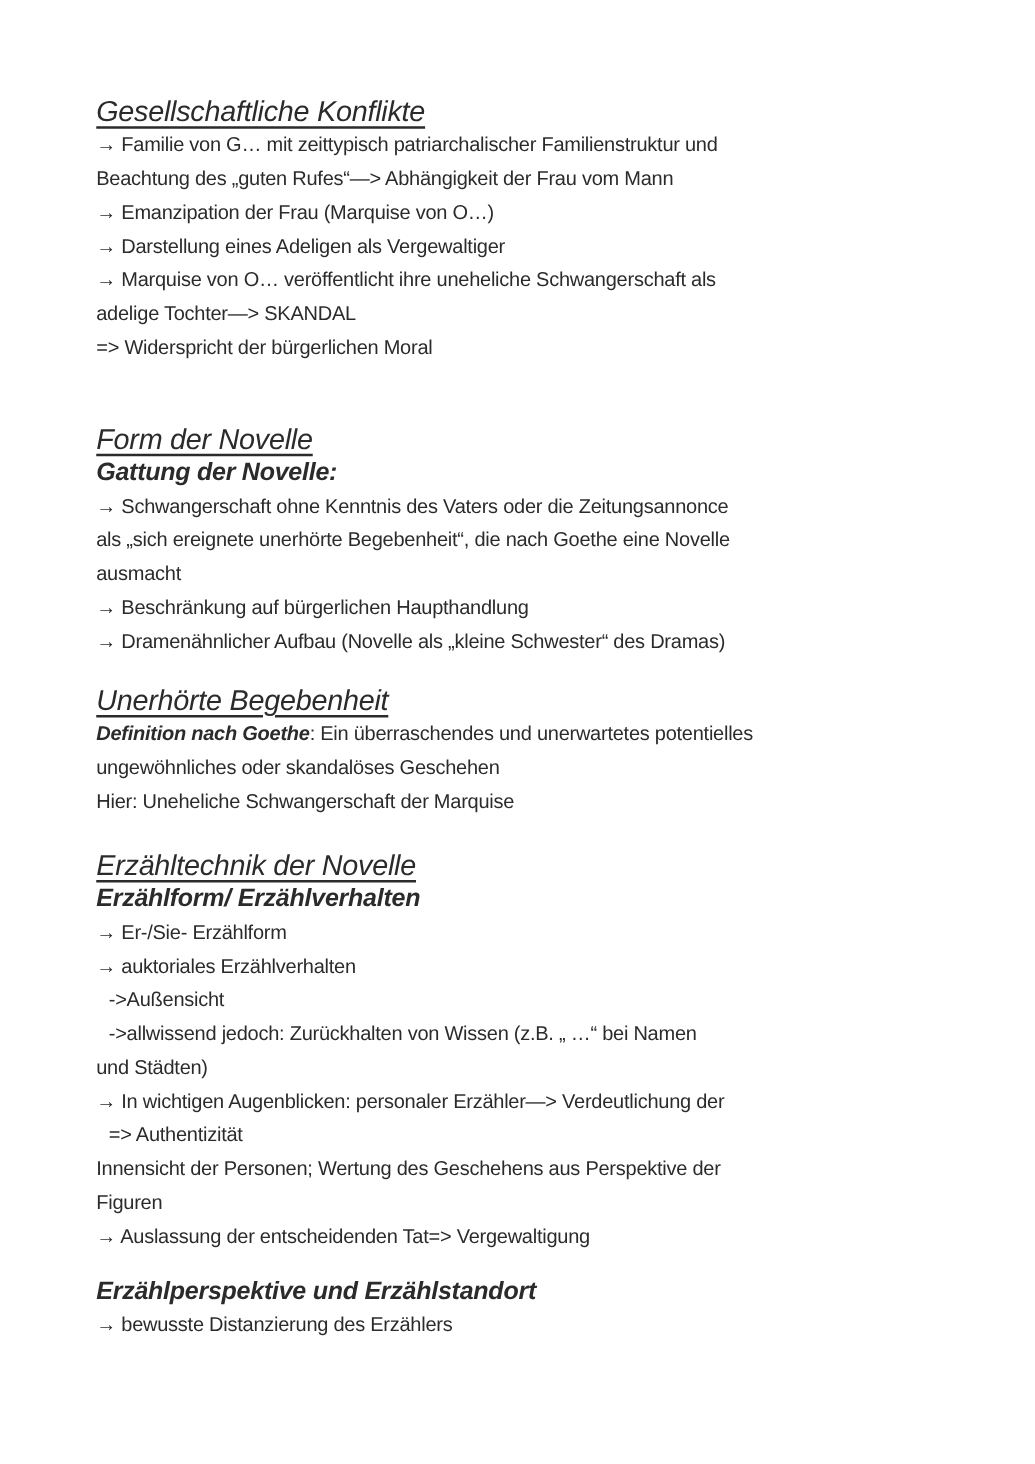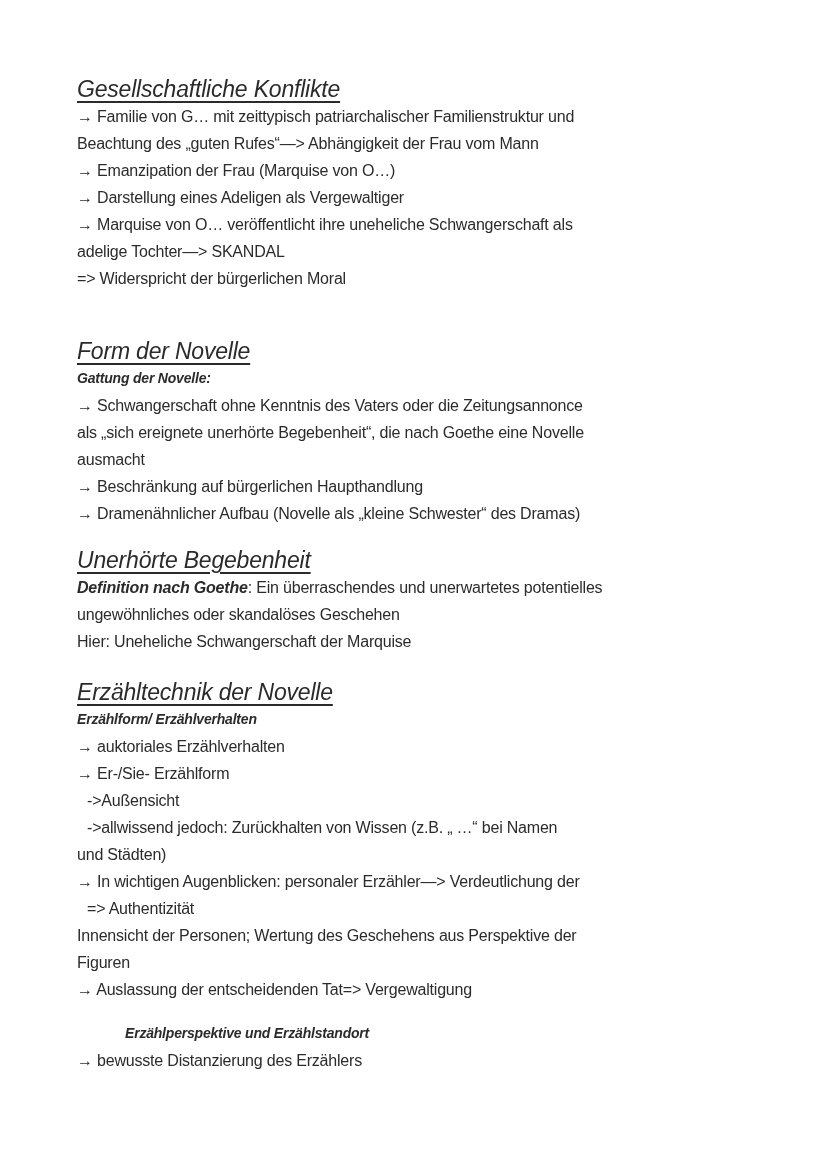--- a/index.html
+++ b/index.html
@@ -26,32 +26,32 @@
     line-height: 27px;
     font-style: italic;
     letter-spacing: -0.2px;
   }
   .heading .heading-text {
     text-decoration: underline;
     text-decoration-thickness: 1.5px;
     text-underline-offset: 4px;
   }
   .subheading {
-    font-size: 14px;
+    font-size: 20px;
     line-height: 27px;
     font-weight: bold;
     font-style: italic;
     letter-spacing: -0.2px;
     white-space: pre;
   }
   .bold-prefix { font-weight: bold; font-style: italic; }
   .sec-a { margin-bottom: 46px; }
   .sec-b { margin-bottom: 20px; }
   .sec-c { margin-bottom: 24px; }
-  .spacer-top { margin-top: 17px; margin-left: 48px; }
+  .spacer-top { margin-top: 17px; }
 </style>
 </head>
 <body>
 
 <div class="page">
 
   <div class="section sec-a">
     <div class="heading">
       <span class="heading-text">Gesellschaftliche Konflikte</span>
     </div>
@@ -83,22 +83,22 @@
     <div class="line"><span class="bold-prefix">Definition nach Goethe</span><span>: Ein überraschendes und unerwartetes potentielles</span></div>
     <div class="line">ungewöhnliches oder skandalöses Geschehen</div>
     <div class="line">Hier: Uneheliche Schwangerschaft der Marquise</div>
   </div>
 
   <div class="section">
     <div class="heading">
       <span class="heading-text">Erzähltechnik der Novelle</span>
     </div>
     <div class="subheading">Erzählform/ Erzählverhalten</div>
+    <div class="line">→ Er-/Sie- Erzählform</div>
     <div class="line">→ auktoriales Erzählverhalten</div>
-    <div class="line">→ Er-/Sie- Erzählform</div>
     <div class="line indent">-&gt;Außensicht</div>
     <div class="line indent">-&gt;allwissend jedoch: Zurückhalten von Wissen (z.B. „ …“ bei Namen</div>
     <div class="line">und Städten)</div>
     <div class="line">→ In wichtigen Augenblicken: personaler Erzähler—&gt; Verdeutlichung der</div>
     <div class="line indent">=&gt; Authentizität</div>
     <div class="line">Innensicht der Personen; Wertung des Geschehens aus Perspektive der</div>
     <div class="line">Figuren</div>
     <div class="line">→ Auslassung der entscheidenden Tat=&gt; Vergewaltigung</div>
     <div class="subheading spacer-top">Erzählperspektive und Erzählstandort</div>
     <div class="line">→ bewusste Distanzierung des Erzählers</div>

